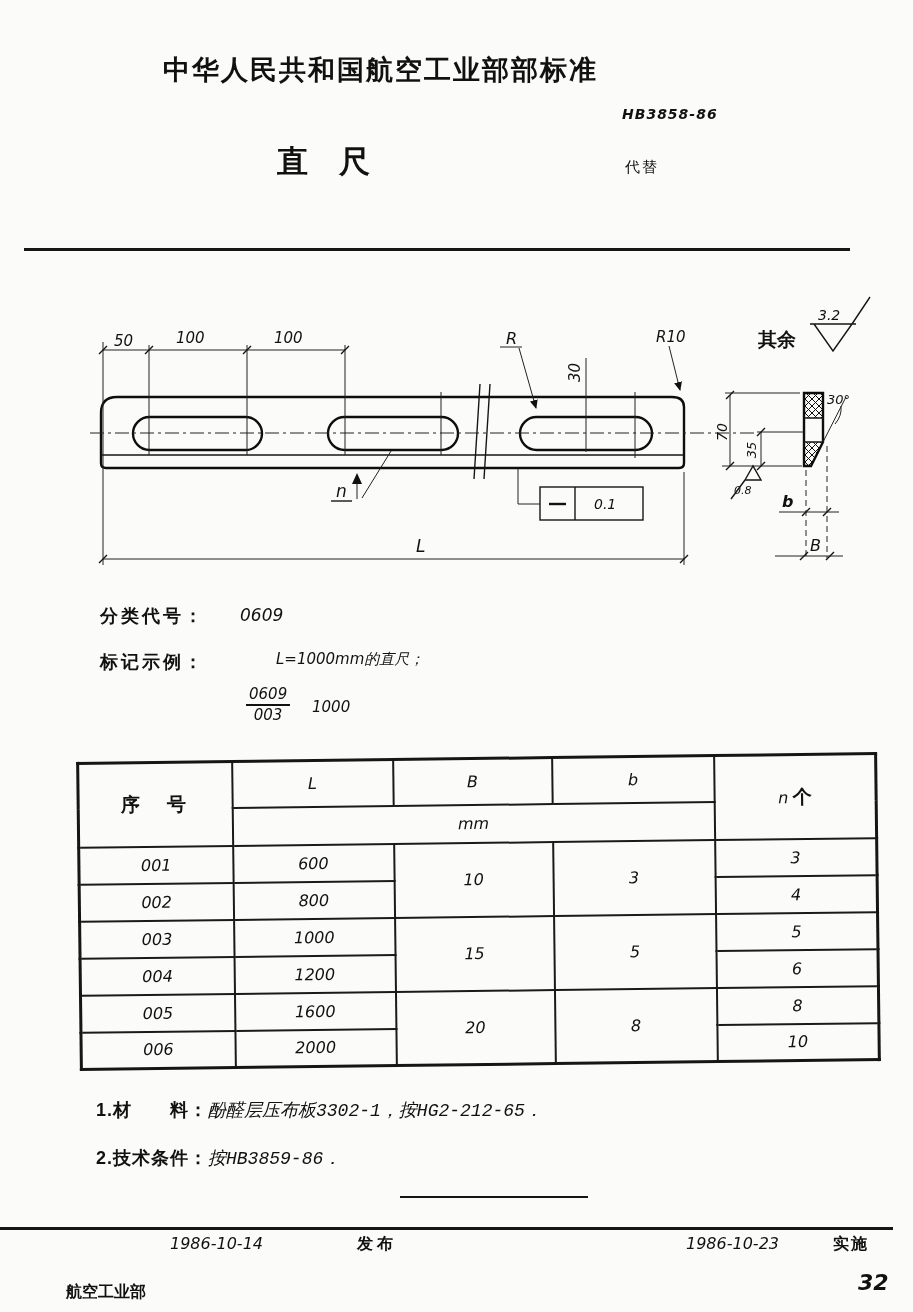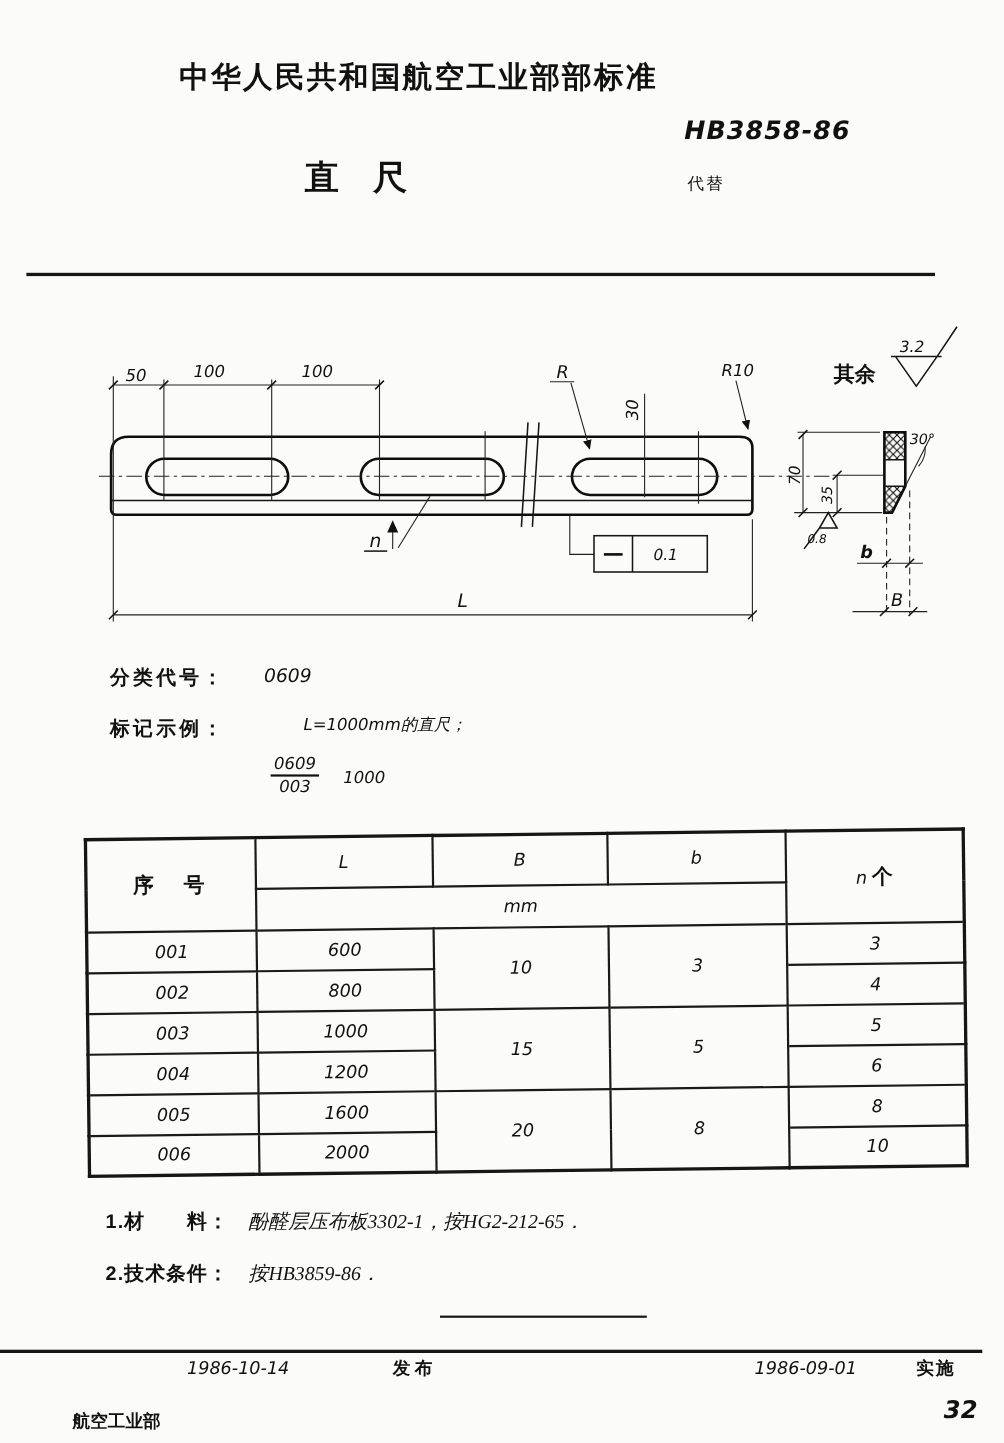--- a/index.html
+++ b/index.html
@@ -6,21 +6,21 @@
   body{
     width:913px;height:1312px;position:relative;
     background:#fbfbf9;
     font-family:"Liberation Sans","DejaVu Sans",sans-serif;
     color:#111;overflow:hidden;
   }
   .abs{position:absolute;}
   .hw{font-family:"DejaVu Sans",sans-serif;font-style:italic;}
   .cn{font-family:"Liberation Sans","DejaVu Sans",sans-serif;}
   .org-title{left:163px;top:52px;font-size:27px;font-weight:bold;letter-spacing:2px;}
-  .std-no{left:622px;top:106px;font-size:23px;font-weight:bold;letter-spacing:1px;}
+  .std-no{left:622px;top:106px;font-size:14px;font-weight:bold;letter-spacing:1px;}
   .doc-title{left:277px;top:141px;font-size:31px;font-weight:bold;}
   .supersede{left:625px;top:158px;font-size:15px;letter-spacing:2px;}
   .top-rule{left:24px;top:248px;width:826px;height:3px;background:#161616;}
   .label-cn{font-size:18px;letter-spacing:3px;font-weight:bold;}
   .cls-label{left:100px;top:604px;}
   .cls-value{left:240px;top:605px;font-size:17px;}
   .mark-label{left:100px;top:650px;}
   .mark-value{left:240px;top:650px;font-size:15px;margin-left:36px;}
   .frac{left:246px;top:686px;text-align:center;font-size:15px;line-height:17px;}
   .frac .num{border-bottom:2px solid #111;padding:0 3px 1px 3px;display:block;}
@@ -31,21 +31,21 @@
     transform:rotate(-0.7deg);transform-origin:50% 50%;}
   .spec-table td,.spec-table th{border:2px solid #1a1a1a;text-align:center;vertical-align:middle;
     font-weight:normal;padding:0;font-size:16px;}
   .spec-table{border:3px solid #161616;}
   .spec-table .h-cn{font-size:19px;letter-spacing:4px;font-weight:bold;}
   .spec-table .hw{font-size:16px;}
   .row-h1{height:46px;} .row-h2{height:38px;} .row-b{height:37px;}
   
   .note{font-size:18px;}
   .note .n-label{font-weight:bold;letter-spacing:1px;}
-  .note .n-text{font-style:italic;font-family:Liberation Serif, serif;margin-left:18px;}
+  .note .n-text{font-style:italic;font-family:Liberation Mono, monospace;}
   .note1{left:96px;top:1098px;}
   .note2{left:96px;top:1146px;}
   .mid-sep{left:400px;top:1196px;width:188px;height:2px;background:#161616;}
   .foot-rule{left:0px;top:1227px;width:893px;height:3px;background:#161616;}
   .foot-txt{top:1234px;font-size:16px;font-weight:bold;}
   .f-issuer{left:66px;margin-top:48px;}
   .f-idate{left:170px;font-weight:normal;}
   .f-ilabel{left:325px;letter-spacing:4px;margin-left:32px;}
   .f-edate{left:686px;font-weight:normal;}
   .f-elabel{left:833px;letter-spacing:2px;}
@@ -253,15 +253,15 @@
 <div class="abs note note2">
   <span class="n-label cn">2.技术条件：</span><span class="n-text">按HB3859-86．</span>
 </div>
 
 <div class="abs mid-sep"></div>
 
 <div class="abs foot-rule"></div>
 <div class="abs foot-txt f-issuer cn">航空工业部</div>
 <div class="abs foot-txt f-idate hw">1986-10-14</div>
 <div class="abs foot-txt f-ilabel cn">发布</div>
-<div class="abs foot-txt f-edate hw">1986-09-01</div>
+<div class="abs foot-txt f-edate hw">1986-10-23</div>
 <div class="abs foot-txt f-elabel cn">实施</div>
 <div class="abs page-no hw">32</div>
 
 </body></html>

